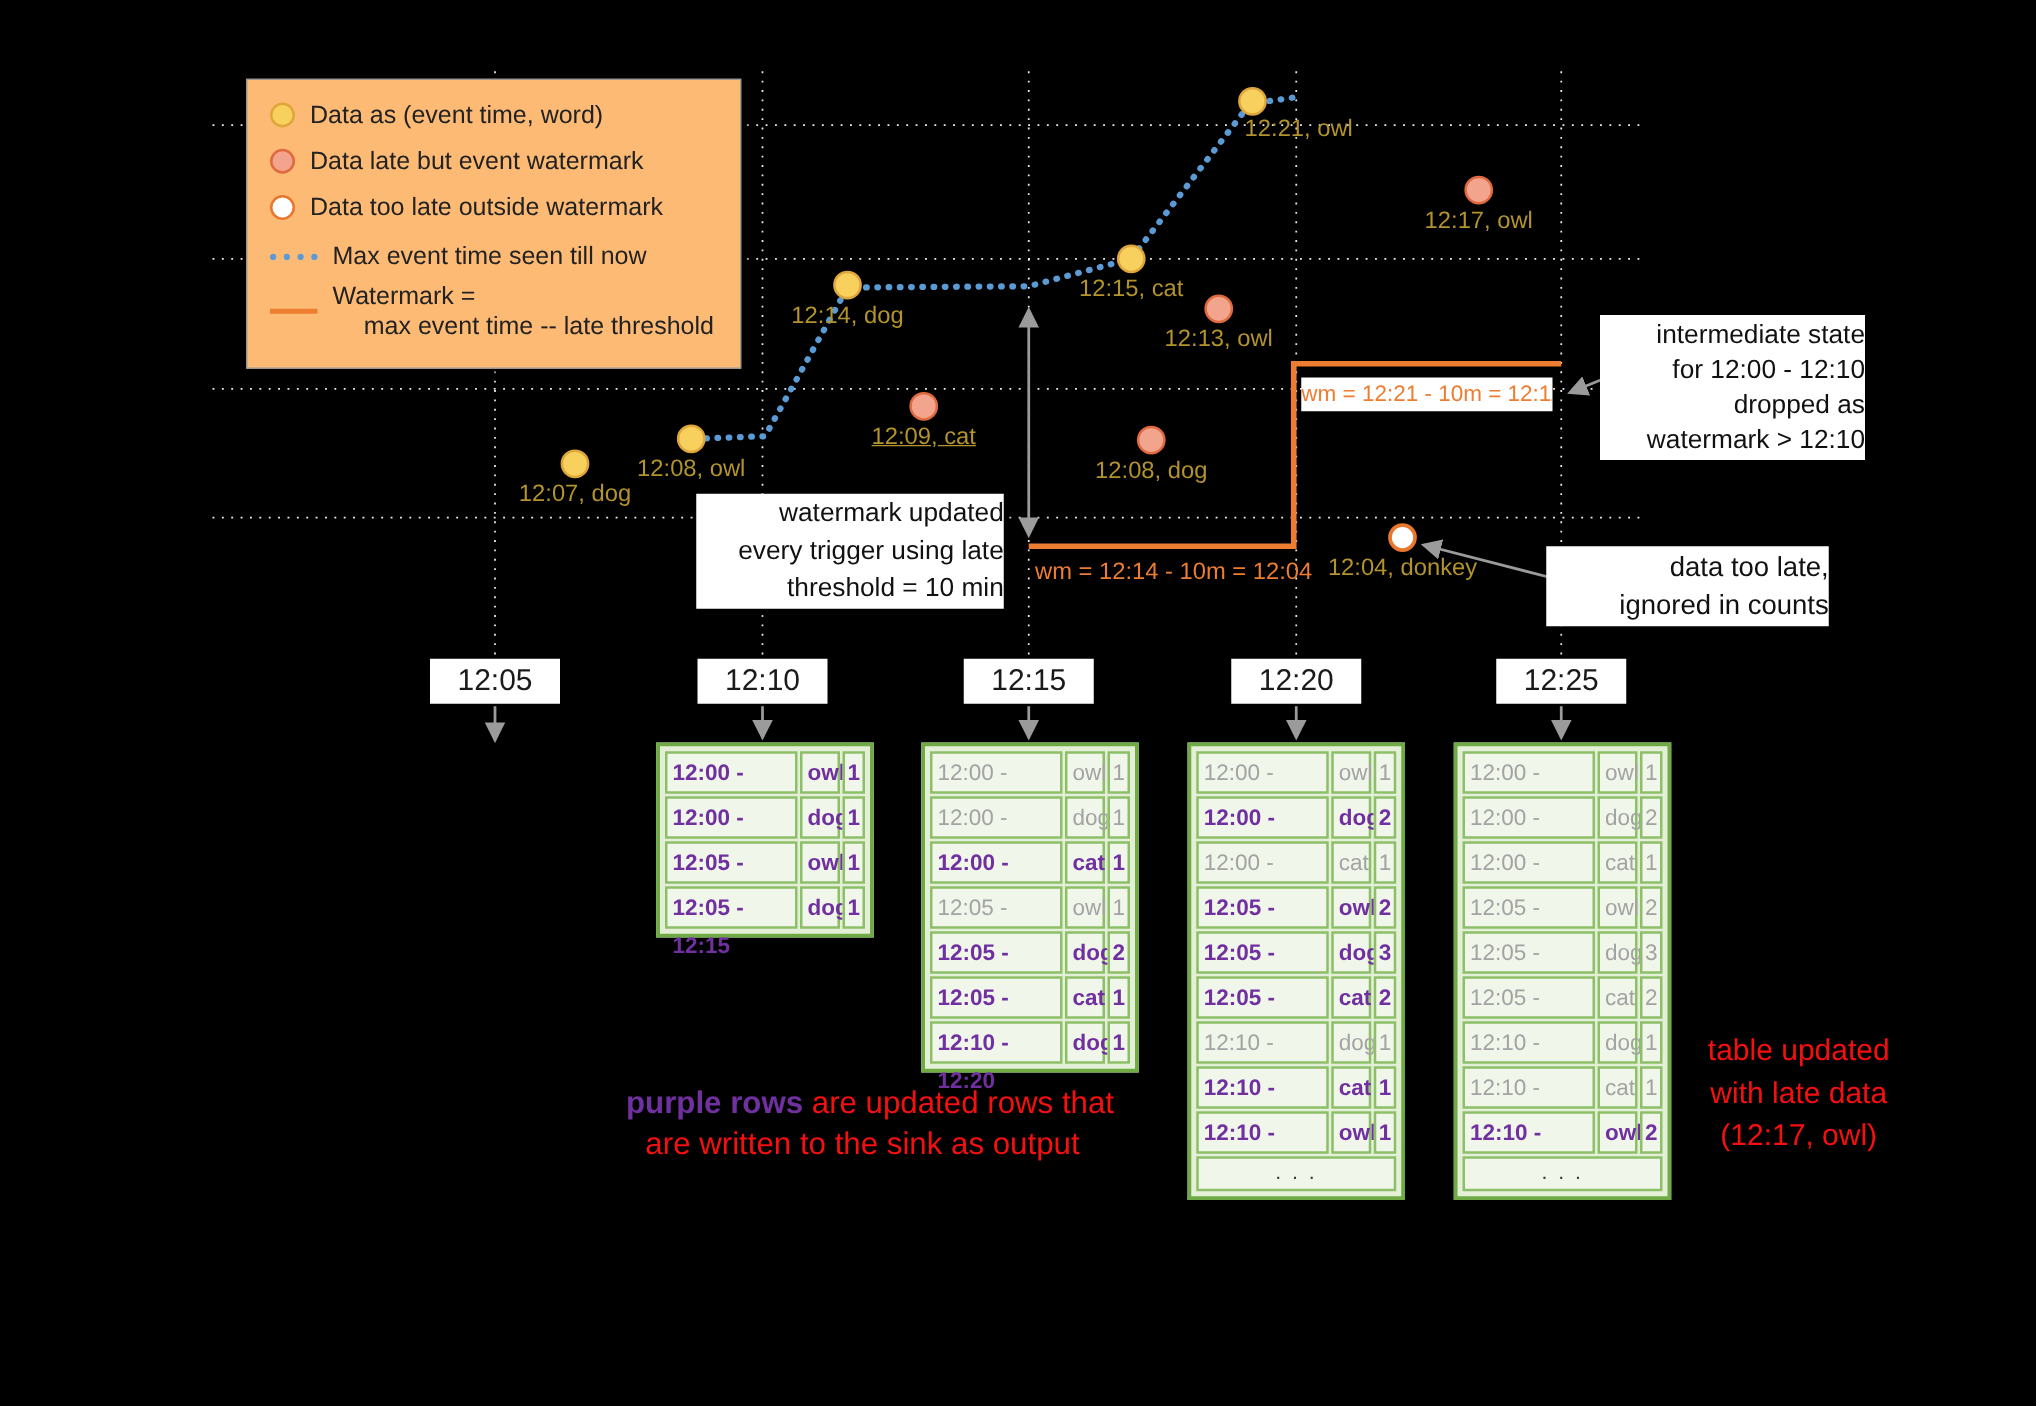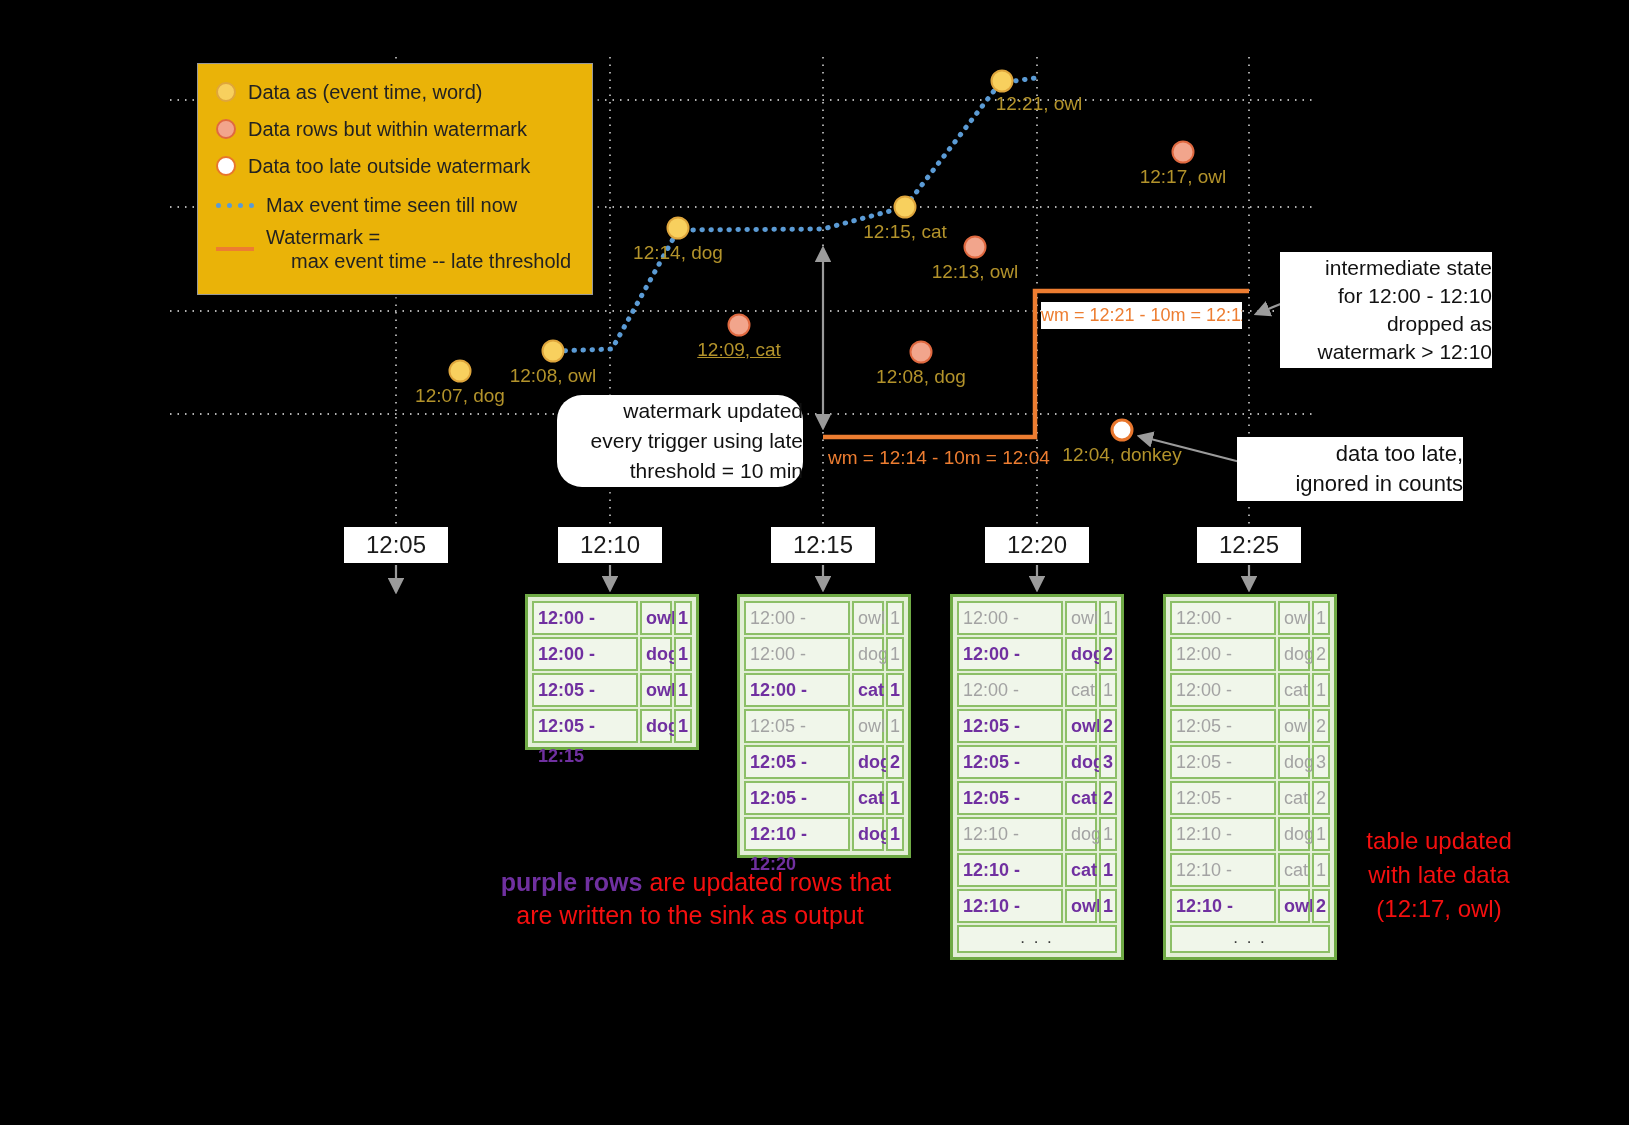--- a/index.html
+++ b/index.html
@@ -9,42 +9,42 @@
   svg.overlay { position:absolute; left:0; top:0; }
 
   
   .point { position:absolute; width:23px; height:23px; border-radius:50%; transform:translate(-50%,-50%); z-index:4; }
   .point.ontime  { background:#f8d05e; border:2.5px solid #dfa63c; }
   .point.late    { background:#f2a58c; border:2.5px solid #e06940; }
   .point.toolate { background:#fff;    border:3px solid #e8762d; }
   .pt-label { position:absolute; transform:translate(-50%,0); color:#b3932b; font-size:19px; white-space:nowrap; z-index:4; }
 
   
-  .legend { position:absolute; left:197px; top:63px; width:396px; height:232px; background:#eab308;
+  .legend { position:absolute; left:197px; top:63px; width:396px; height:232px; background:#fdba74;
             border:1px solid #999; box-shadow:4px 4px 8px rgba(0,0,0,.55); padding:16px 0 0 18px; z-index:6; color:#222; }
   .legend-item { display:flex; align-items:center; gap:12px; margin-bottom:13px; font-size:20px; line-height:24px; }
   .legend-item.mt { margin-top:15px; margin-bottom:8px; }
   .sw-dot { width:20px; height:20px; border-radius:50%; flex:none; }
   .sw-dot.ontime  { background:#f8d05e; border:2px solid #dfa63c; }
   .sw-dot.late    { background:#f2a58c; border:2px solid #e06940; }
   .sw-dot.toolate { background:#fff;    border:2.5px solid #e8762d; }
   .sw-line { width:38px; flex:none; }
   .sw-line.blue   { border-top:5px dotted #5b9bd5; }
   .sw-line.orange { border-top:4px solid #ed7d31; }
   .indent2 { margin-left:25px; }
 
   
   .wm1 { position:absolute; left:828px; top:447px; color:#ed7d31; font-size:19px; z-index:5; white-space:nowrap; }
   .wm2 { position:absolute; left:1041px; top:302px; width:201px; height:27px; background:#fff; color:#ed7d31;
          font-size:18px; line-height:26px; text-align:center; z-index:5; white-space:nowrap; overflow:hidden; }
 
   
   .callout { position:absolute; background:#fff; color:#111; text-align:right;
              box-shadow:3px 3px 7px rgba(0,0,0,.45); z-index:6; }
-  .callout.c1 { left:557px;  top:395px; width:246px; height:92px;  font-size:21px; line-height:30px; padding-top:1px;border-radius:25px; }
+  .callout.c1 { left:557px;  top:395px; width:246px; height:92px;  font-size:21px; line-height:30px; padding-top:1px; }
   .callout.c2 { left:1280px; top:252px; width:212px; height:116px; font-size:21px; line-height:28px; padding-top:2px; }
   .callout.c3 { left:1237px; top:437px; width:226px; height:64px;  font-size:22px; line-height:30px; padding-top:2px; }
 
   
   .timebox { position:absolute; top:527px; width:104px; height:36px; background:#fff; color:#1a1a1a;
              font-size:24px; display:flex; align-items:center; justify-content:center; z-index:5; }
 
   
   .wtable { position:absolute; top:594px; border:3px solid #6faa45; background:#e3efd7; padding:4px;
             display:flex; flex-direction:column; gap:2px; z-index:5; }
@@ -128,21 +128,21 @@
       <div class="pt-label" style="left: 1122px; top: 444px;">12:04, donkey</div>
     </div>
 
   <div class="legend">
     <div class="legend-item">
       <span class="sw-dot ontime"></span>
       <span>Data as (event time, word)</span>
     </div>
     <div class="legend-item">
       <span class="sw-dot late"></span>
-      <span>Data rows but within watermark</span>
+      <span>Data late but event watermark</span>
     </div>
     <div class="legend-item">
       <span class="sw-dot toolate"></span>
       <span>Data too late outside watermark</span>
     </div>
     <div class="legend-item mt">
       <span class="sw-line blue"></span>
       <span>Max event time seen till now</span>
     </div>
     <div class="legend-item">

